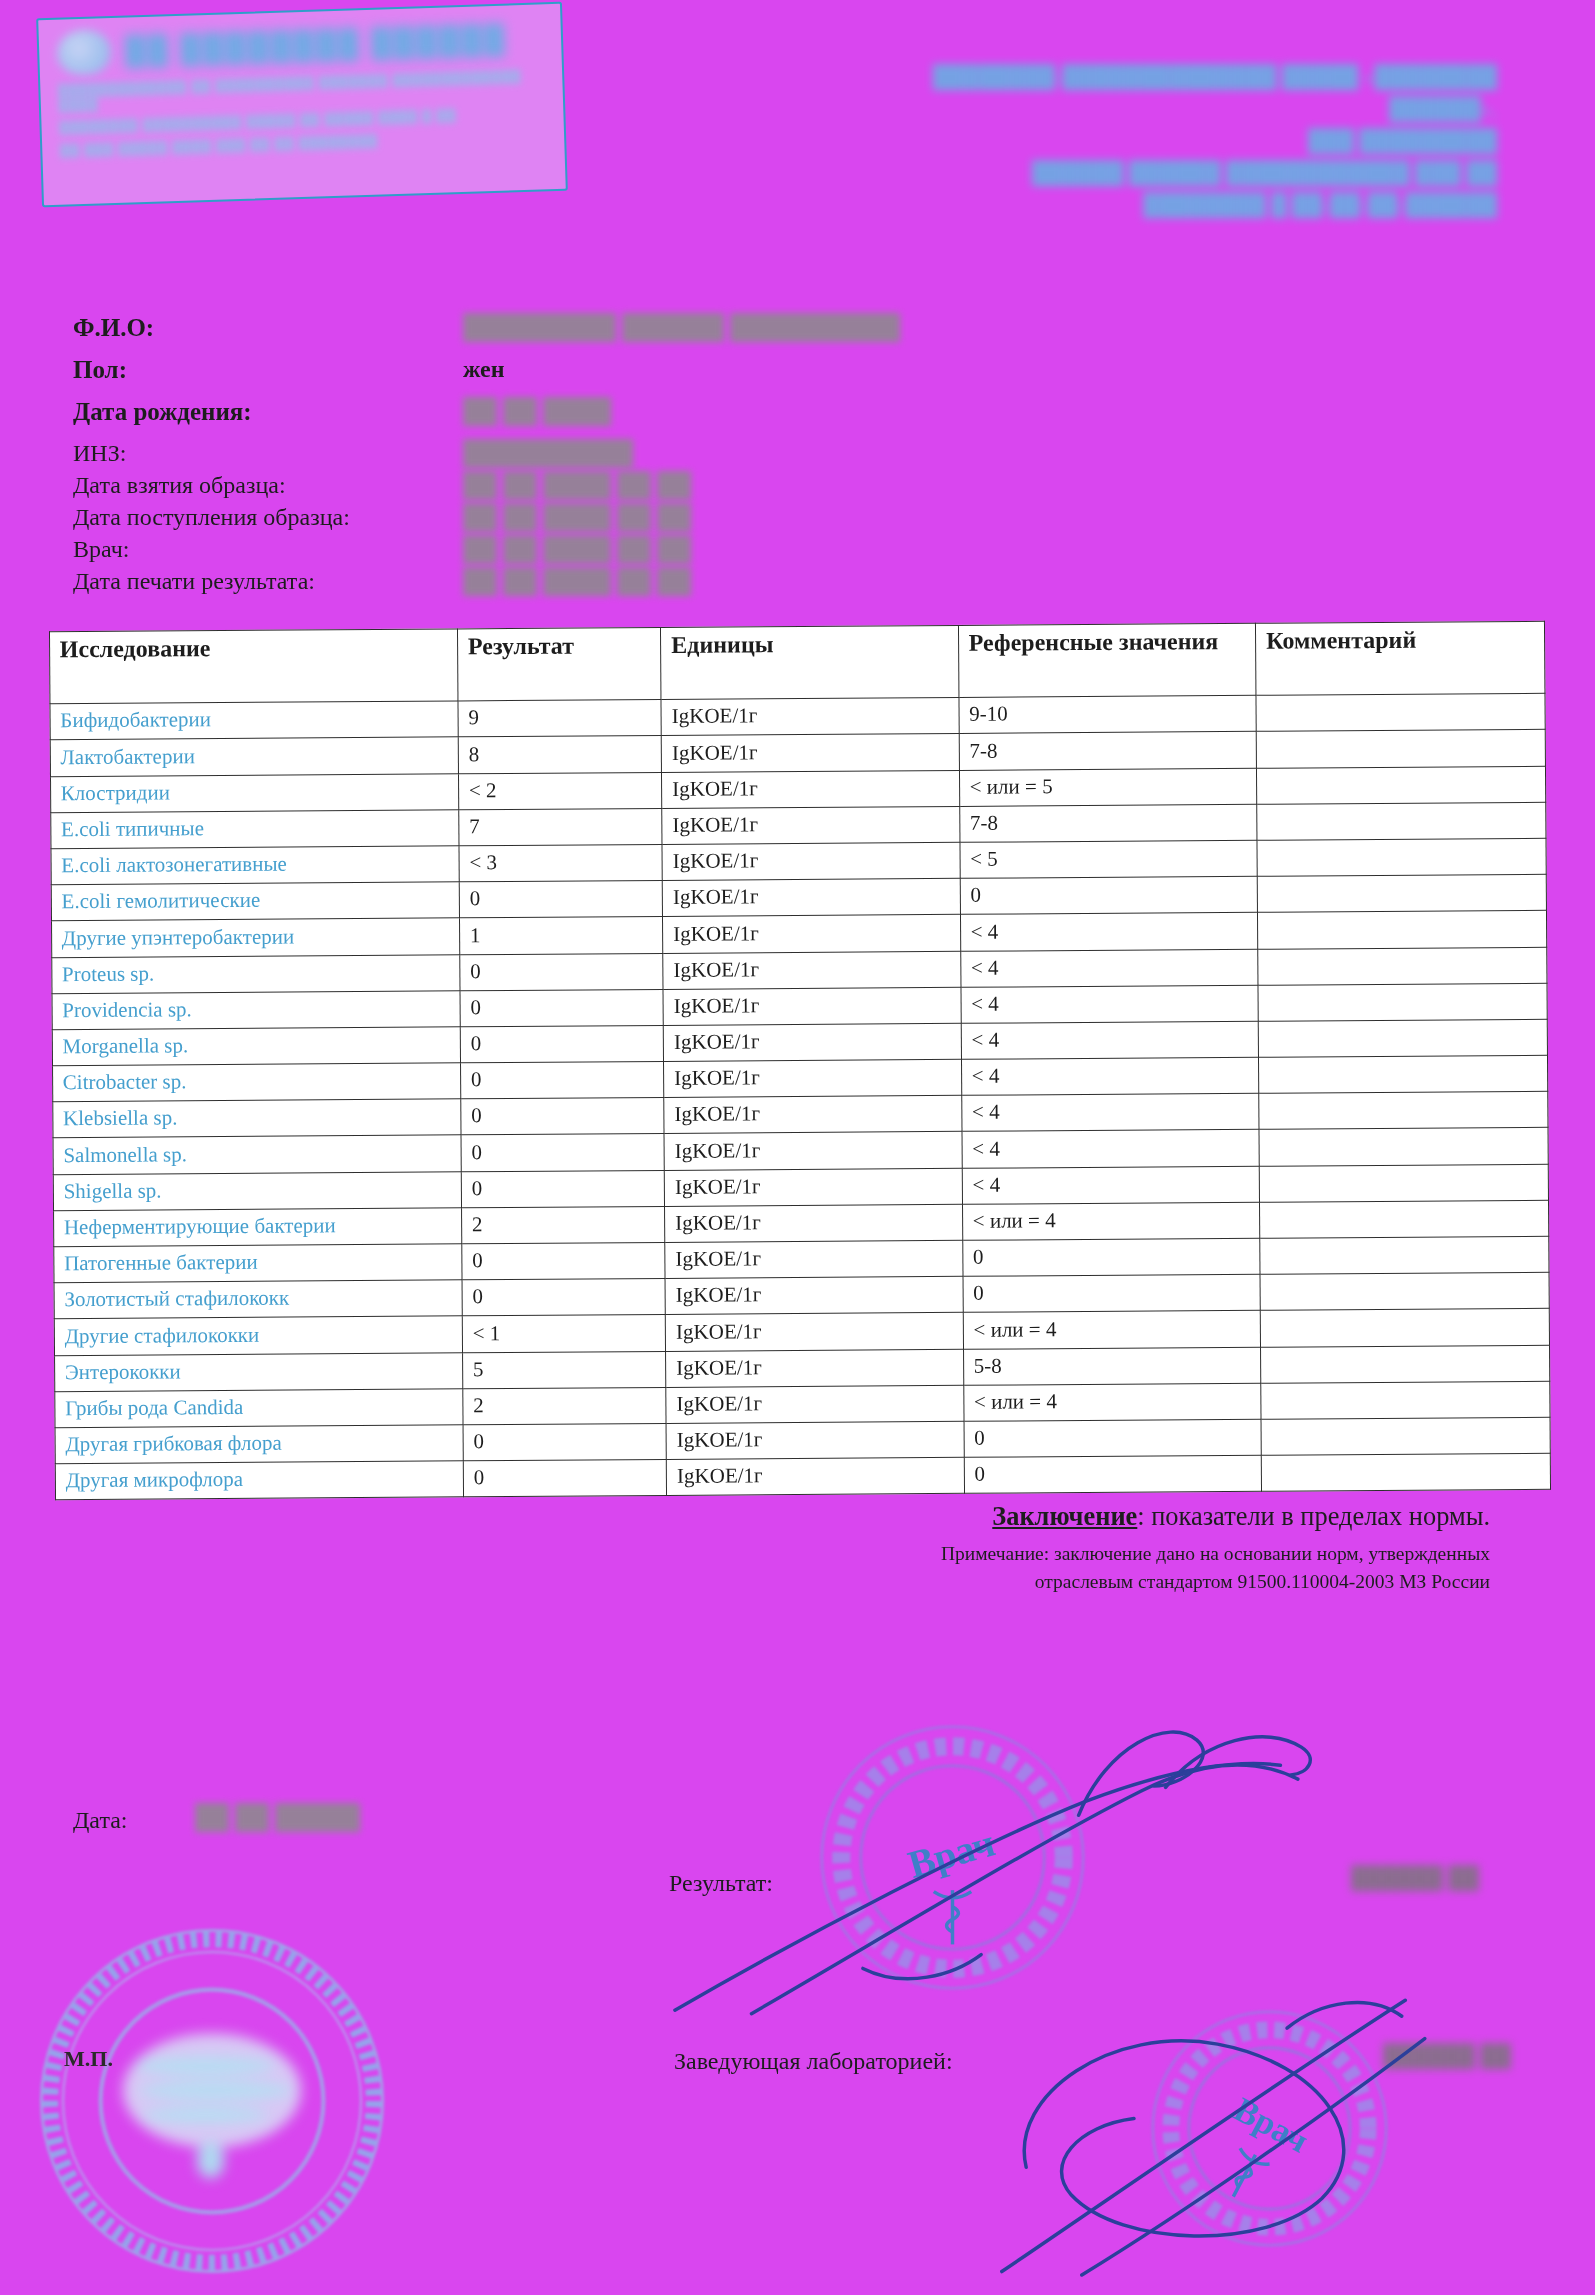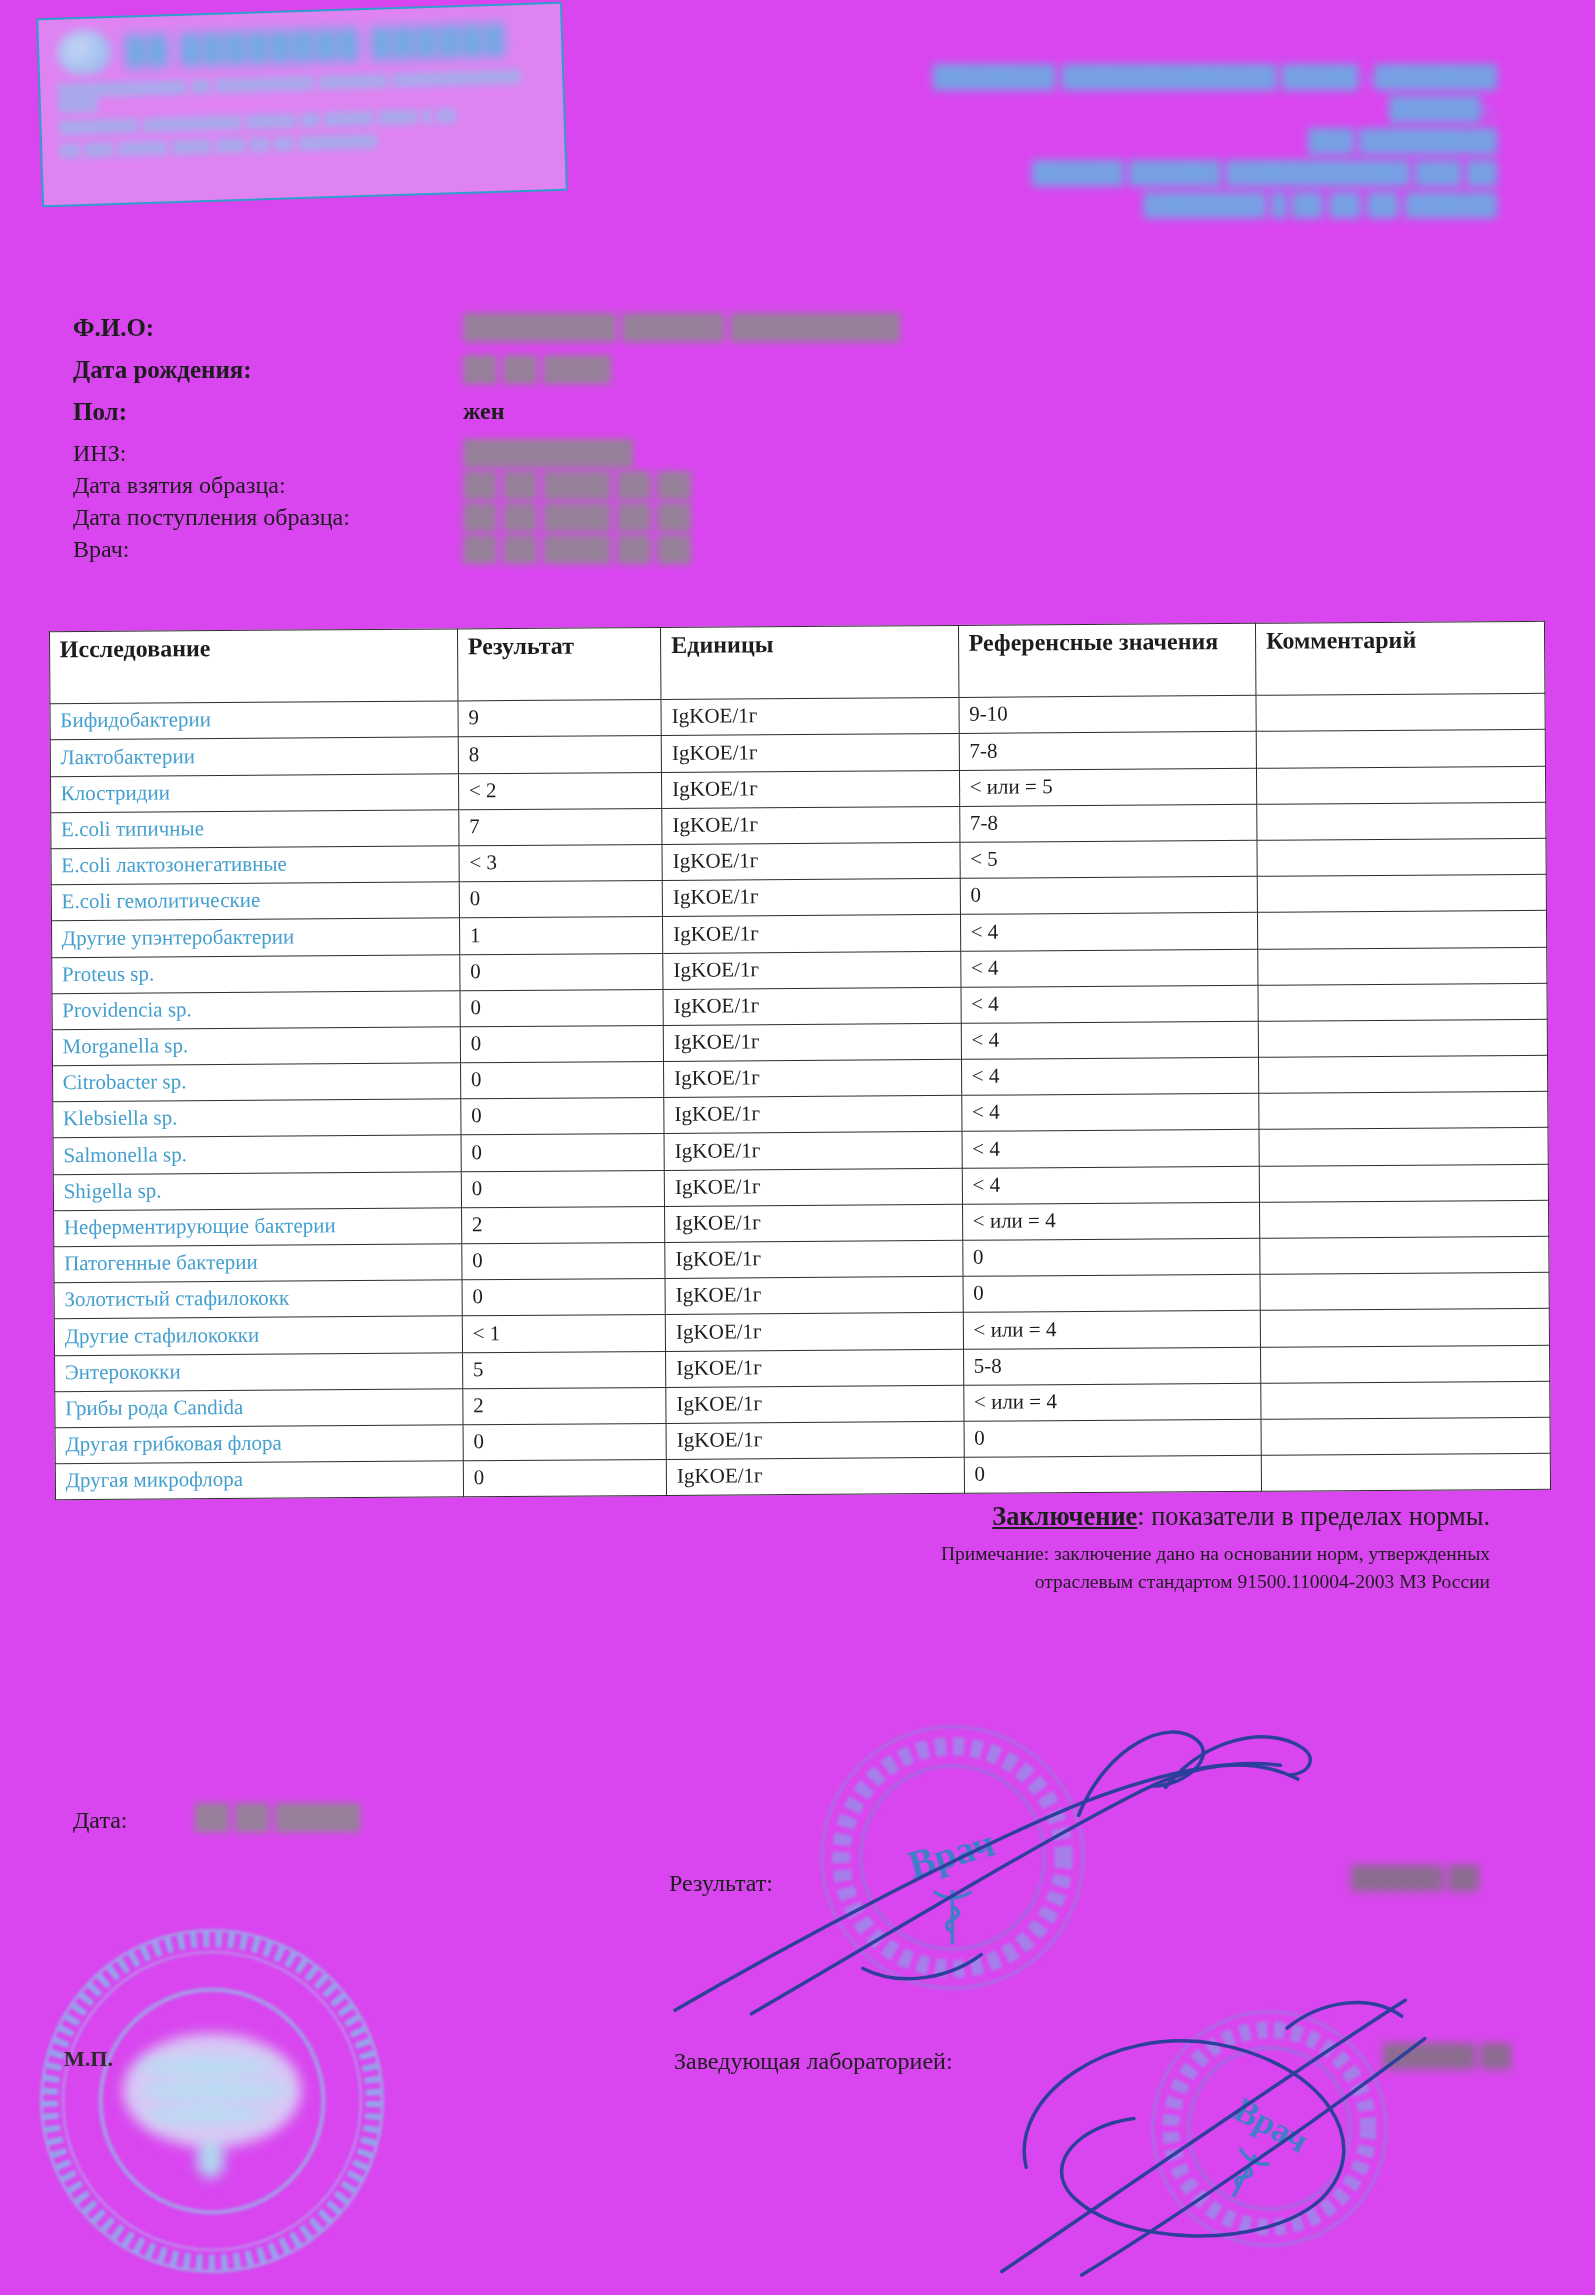--- a/index.html
+++ b/index.html
@@ -79,41 +79,45 @@
       <div>██████ ██████ ████████████ ███ ██</div>
       <div>████████ █ ██-██-██-██████</div>
     </div>
 
   <div class="abs patient" id="patient-fields">
       <div class="p-row lg">
         <span class="p-label">Ф.И.О:</span>
         <span class="p-value blur-gray bold">█████████ ██████ ██████████</span>
       </div>
       <div class="p-row lg">
+        <span class="p-label">Пол:</span>
+        <span class="p-value bold">жен</span>
+      </div>
+      <div class="p-row lg">
         <span class="p-label">Дата рождения:</span>
         <span class="p-value blur-gray bold">██ ██ ████</span>
       </div>
-      <div class="p-row lg">
-        <span class="p-label">Пол:</span>
-        <span class="p-value bold">жен</span>
-      </div>
       <div class="p-row sm">
         <span class="p-label">ИНЗ:</span>
         <span class="p-value blur-gray">██████████</span>
       </div>
       <div class="p-row sm">
         <span class="p-label">Дата взятия образца:</span>
         <span class="p-value blur-gray">██ ██ ████  ██ ██</span>
       </div>
       <div class="p-row sm">
         <span class="p-label">Дата поступления образца:</span>
         <span class="p-value blur-gray">██ ██ ████  ██ ██</span>
       </div>
       <div class="p-row sm">
         <span class="p-label">Врач:</span>
+        <span class="p-value blur-gray">██ ██ ████  ██ ██</span>
+      </div>
+      <div class="p-row sm">
+        <span class="p-label">Дата печати результата:</span>
         <span class="p-value blur-gray">██ ██ ████  ██ ██</span>
       </div>
     </div>
 
   <div class="abs tbl-wrap">
     <table class="results" id="results-table">
       <colgroup>
         <col style="width:27.3%">
           <col style="width:13.6%">
           <col style="width:19.9%">

